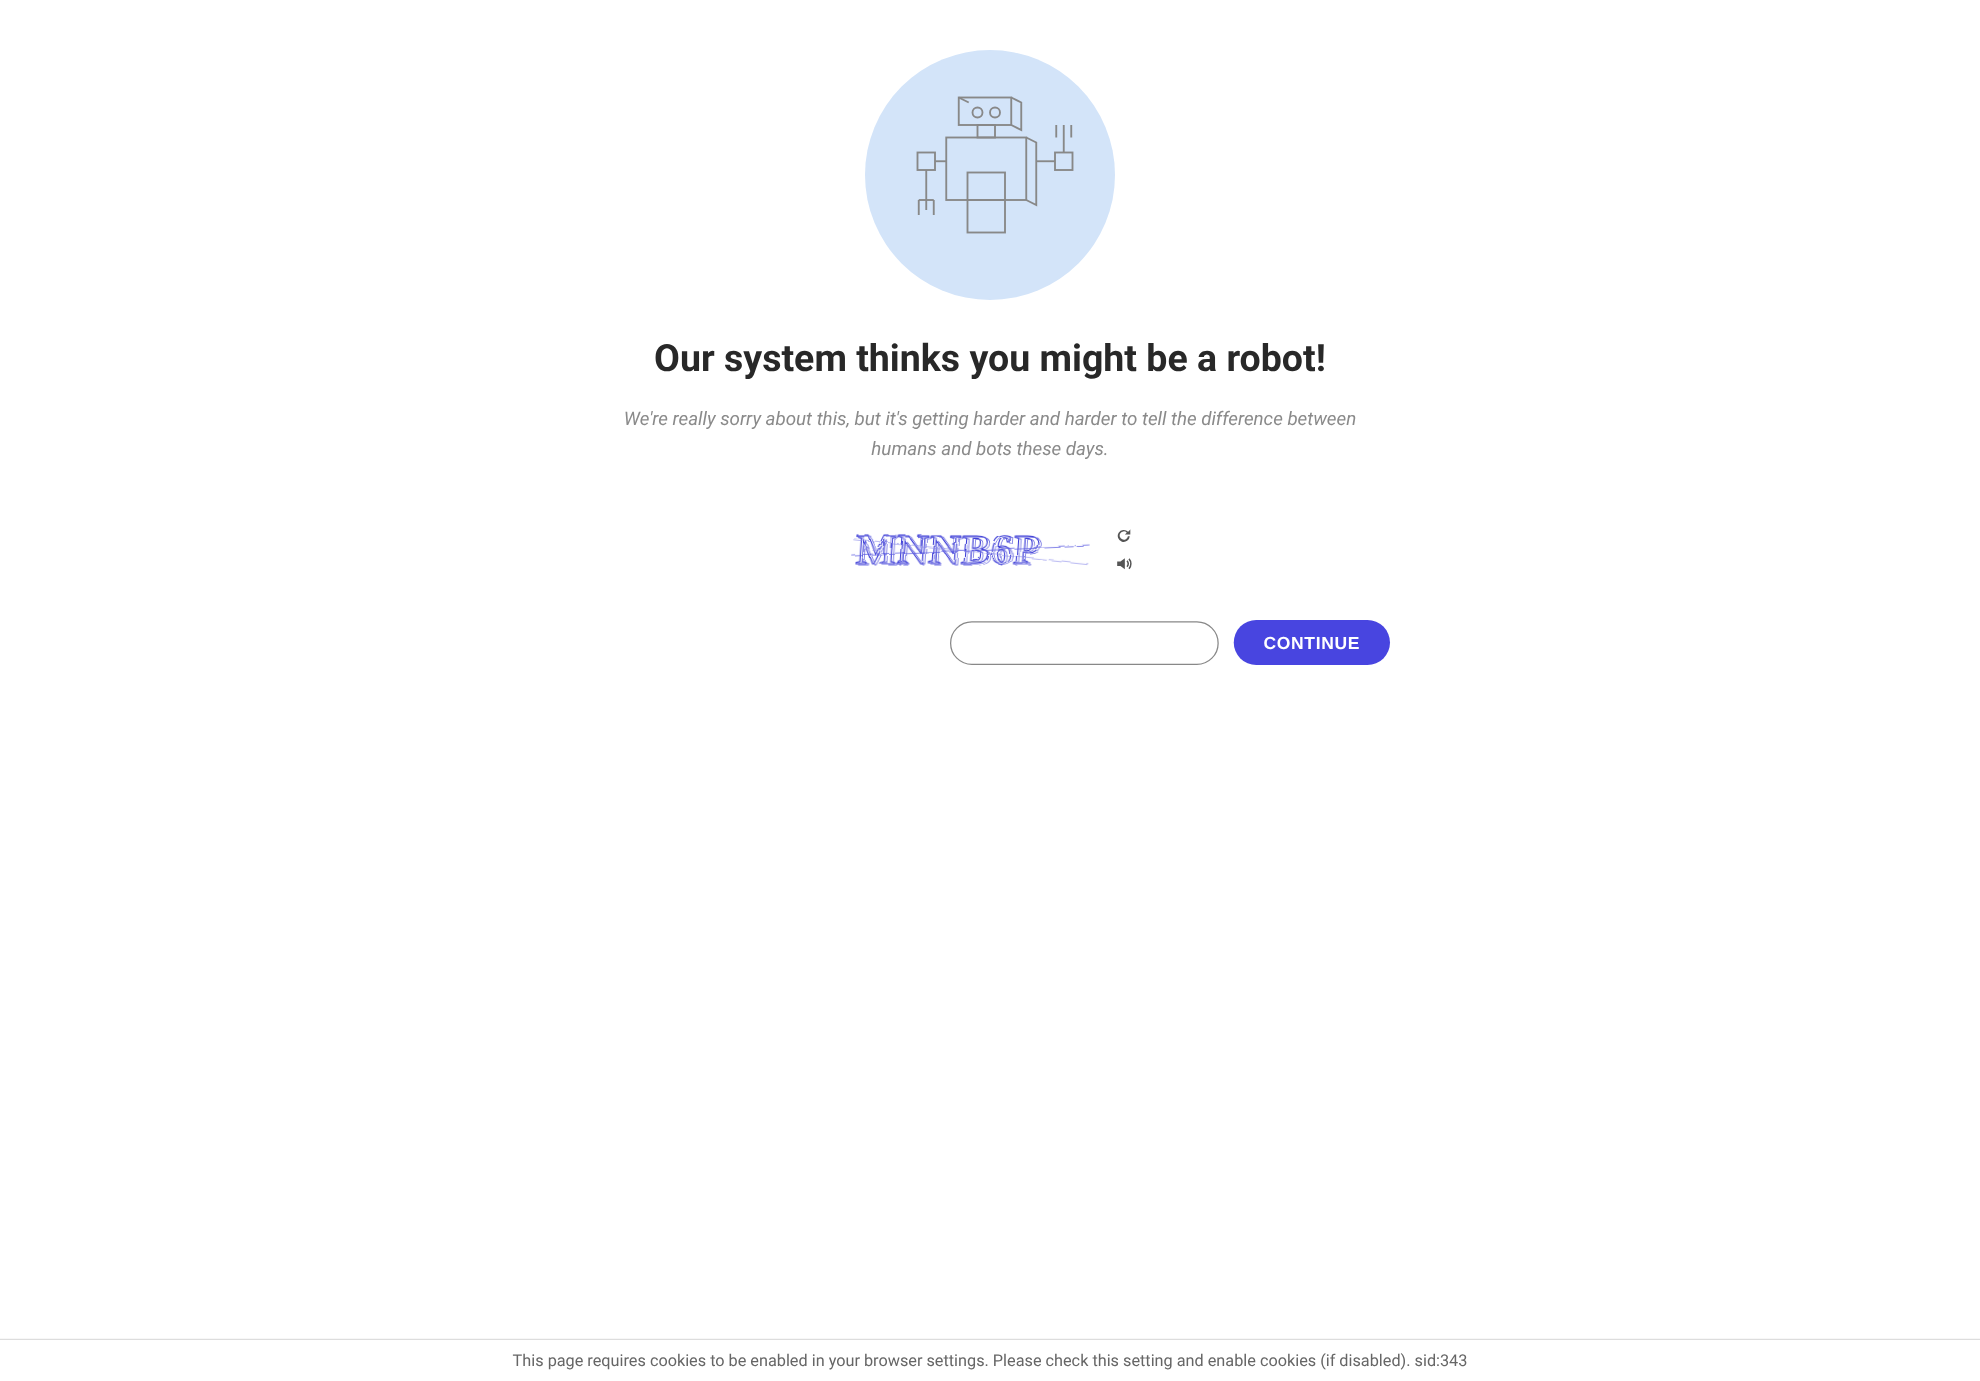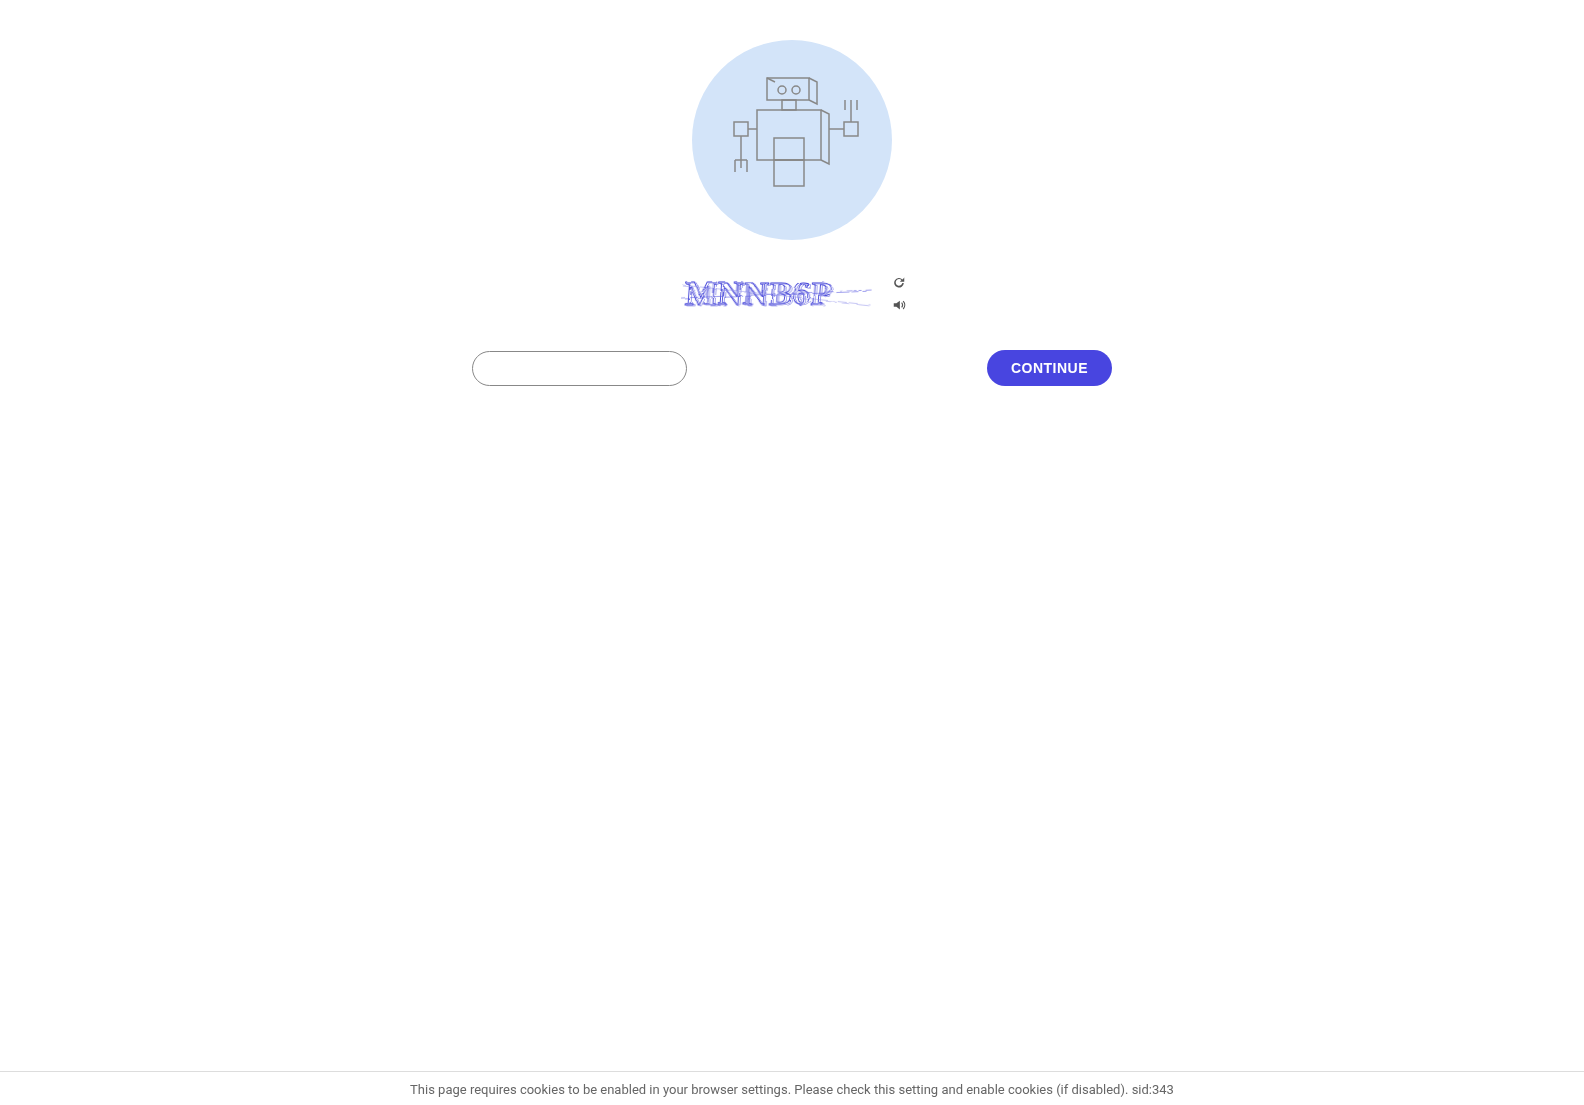--- a/index.html
+++ b/index.html
@@ -71,21 +71,21 @@
     }
     .captcha-icons .icon {
       width: 14px;
       height: 14px;
       color: #555;
       cursor: pointer;
     }
     .form-row {
       display: flex;
       align-items: center;
-      justify-content: space-between;
+      justify-content: flex-end;
       gap: 12px;
     }
     .captcha-input {
       width: 215px;
       height: 35px;
       border: 1px solid #888;
       border-radius: 18px;
       padding: 0 14px;
       font-size: 15px;
       outline: none;
@@ -146,20 +146,22 @@
 
         <rect x="132" y="62" width="14" height="14"></rect>
         <line x1="117" y1="69" x2="132" y2="69"></line>
         <line x1="139" y1="62" x2="139" y2="40"></line>
         <line x1="133" y1="40" x2="133" y2="50"></line>
         <line x1="145" y1="40" x2="145" y2="50"></line>
       </g>
     </svg>
   </div>
 
+  <h1 class="heading">Our system thinks you might be a robot!</h1>
+  <p class="subheading">We're really sorry about this, but it's getting harder and harder to tell the difference between humans and bots these days.</p>
 
   <div class="captcha-row">
     <div class="captcha-image">
       <svg width="200" height="45" viewBox="0 0 200 45">
         <defs>
           <filter id="rough">
               <feTurbulence baseFrequency="0.08" numOctaves="2" result="t"></feTurbulence>
               <feDisplacementMap in="SourceGraphic" in2="t" scale="2"></feDisplacementMap>
             </filter>
         </defs>

